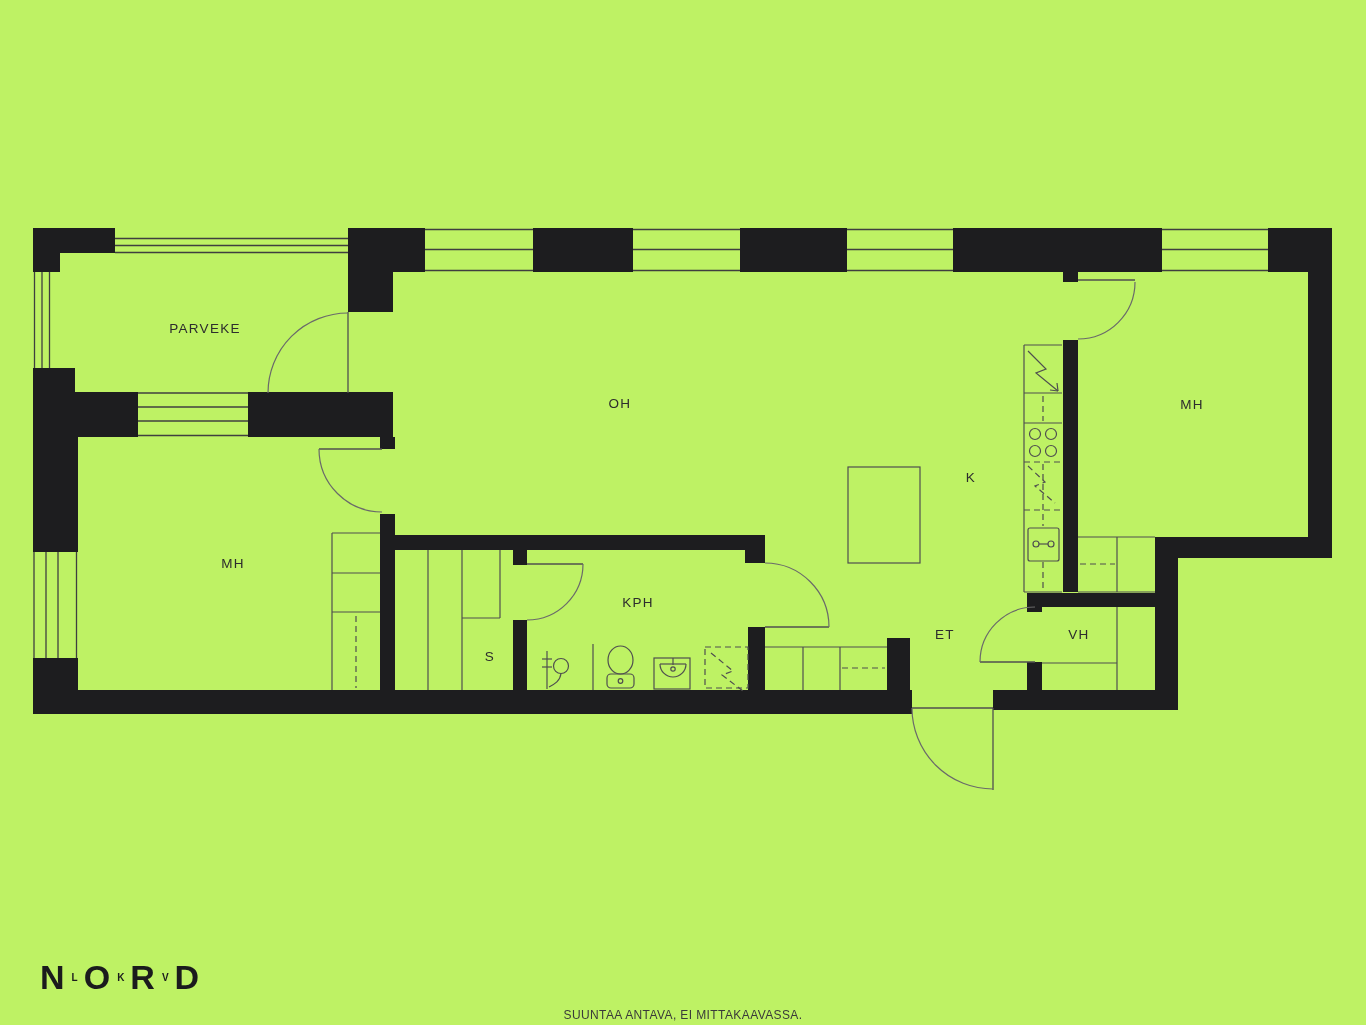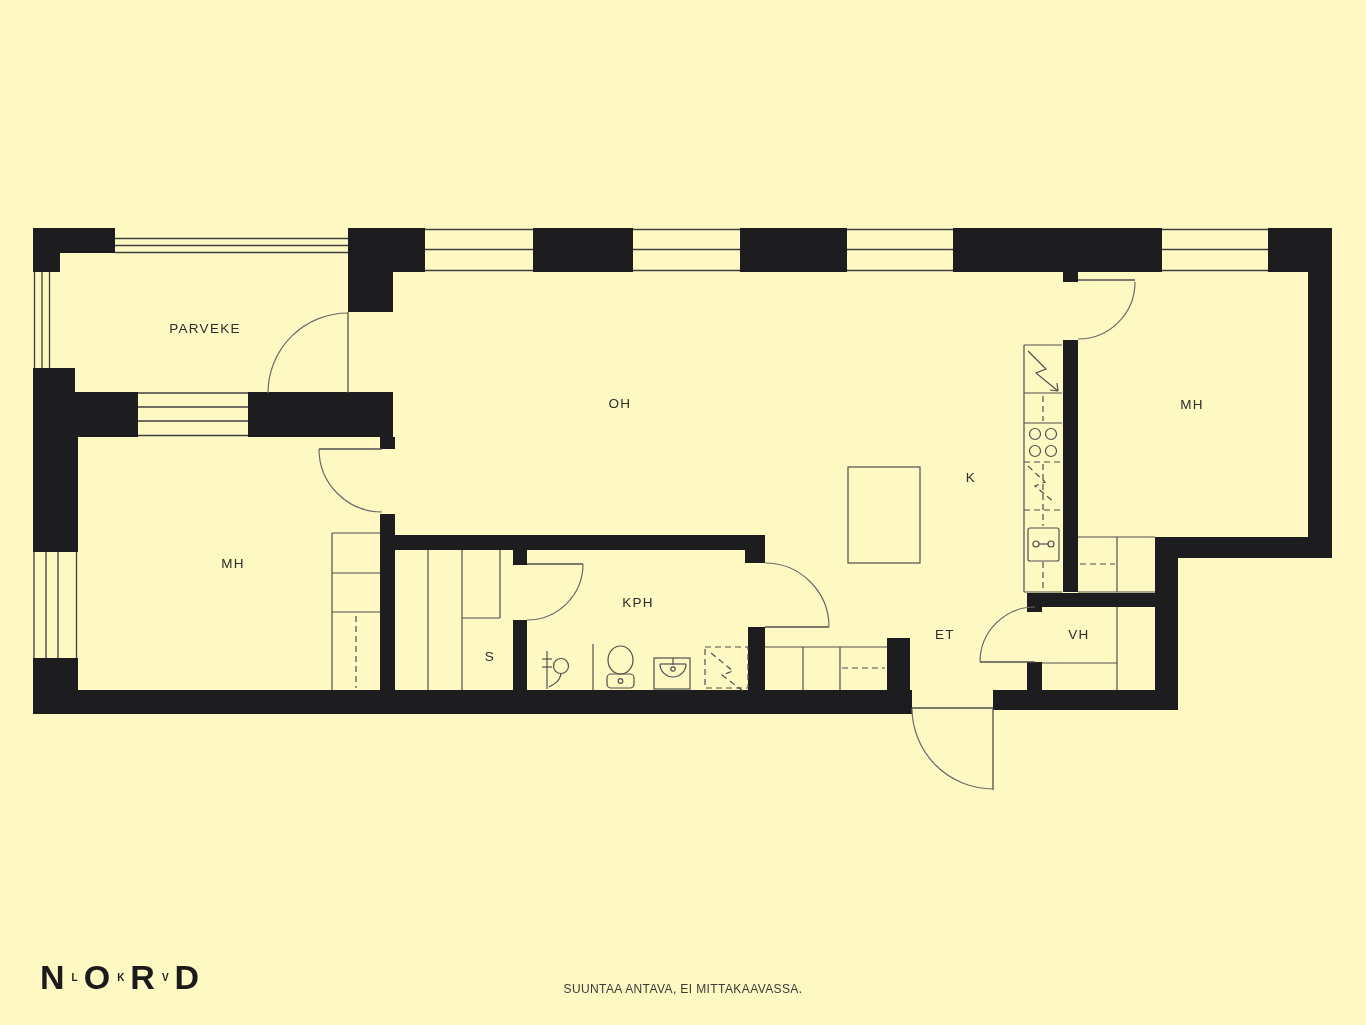--- a/index.html
+++ b/index.html
@@ -1,30 +1,30 @@
 <!DOCTYPE html>
 <html><head>
 <meta charset="utf-8">
 <style>
   html,body{margin:0;padding:0;background:#ffffff;}
-  .canvas{position:relative;width:1366px;height:1025px;background:#fef9c3;overflow:hidden;
+  .canvas{position:relative;width:1366px;height:1025px;background:#bef264;overflow:hidden;
           font-family:"Liberation Sans",sans-serif;}
   svg{position:absolute;left:0;top:0;}
   .wall{fill:#1d1d1f;stroke:none;}
   .win{stroke:#3f3f3f;stroke-width:1.3;fill:none;}
   .doorleaf{stroke:#4f4f4f;stroke-width:1.3;fill:none;}
   .doorarc{stroke:#6a6a6a;stroke-width:1.2;fill:none;}
   .fix{stroke:#4f4f4f;stroke-width:1.2;fill:none;}
   .fixd{stroke:#4f4f4f;stroke-width:1.2;fill:none;stroke-dasharray:6 4;}
   .lbl{font-family:"Liberation Sans",sans-serif;font-size:13.5px;letter-spacing:1.3px;
        fill:#2d2d2d;text-anchor:middle;}
   .logo{position:absolute;left:40px;top:960px;display:flex;align-items:center;color:#1b1b1d;}
   .logo .big{font-family:"Liberation Sans",sans-serif;font-weight:bold;font-size:34px;line-height:1;letter-spacing:1px;}
   .logo .small{font-family:"Liberation Sans",sans-serif;font-weight:bold;font-size:10px;line-height:1;margin:0 6px;padding-top:1px;}
-  .disclaimer{position:absolute;left:0;right:0;top:982px;text-align:center;
+  .disclaimer{position:absolute;left:0;right:0;top:1008px;text-align:center;
        font-family:"Liberation Sans",sans-serif;font-size:12px;letter-spacing:0.4px;color:#3a3a3a;}
 </style>
 </head>
 <body>
 
 <div class="canvas">
 
 <svg width="1366" height="1025" viewBox="0 0 1366 1025">
 
   <g>

